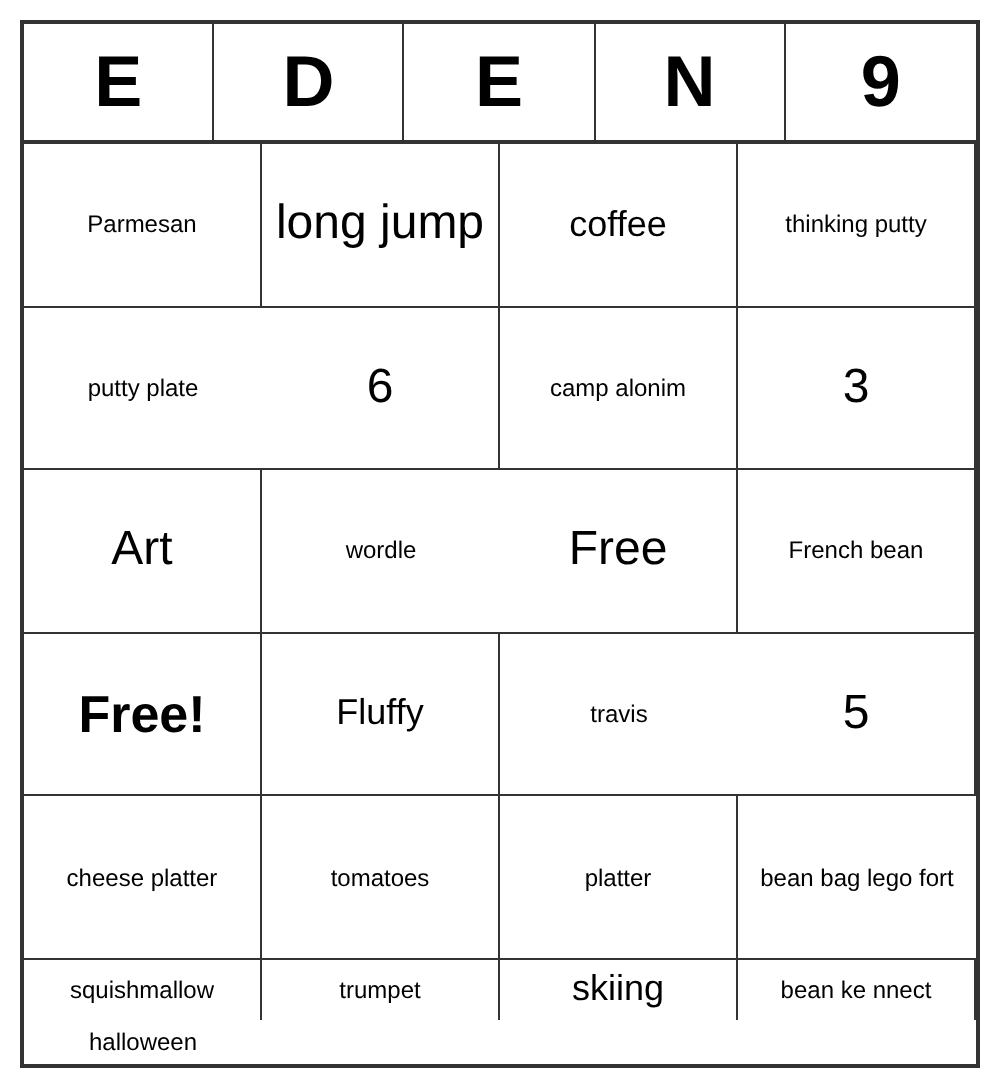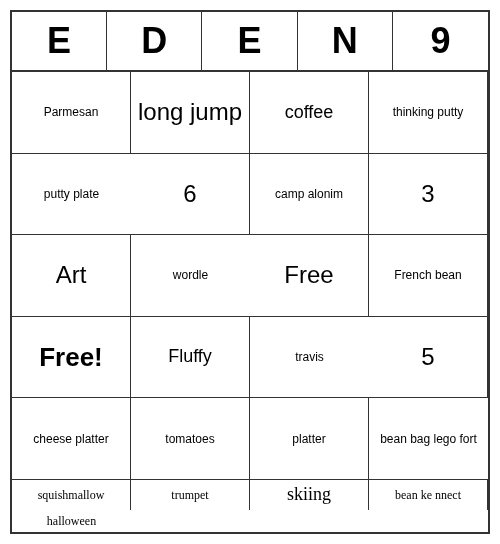--- a/index.html
+++ b/index.html
@@ -64,21 +64,20 @@
       font-size: 14px;
       line-height: 1.2;
     }
 
     .bingo-cell:nth-child(5n) {
       border-right: none;
     }
 
     .bingo-cell:nth-child(n+21) {
       border-bottom: none;
-      font-family: Liberation Serif, serif;
     }
 
     .bingo-cell.large-text {
       font-size: 24px;
       font-weight: normal;
     }
 
     .bingo-cell.medium-text {
       font-size: 18px;
     }

